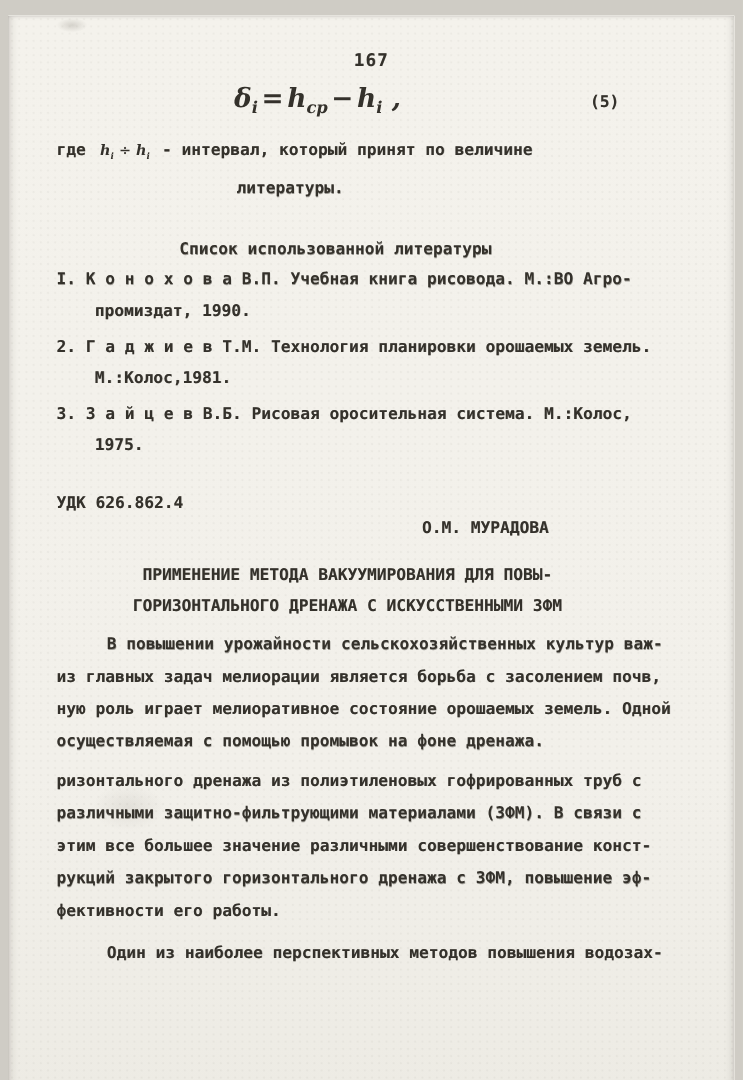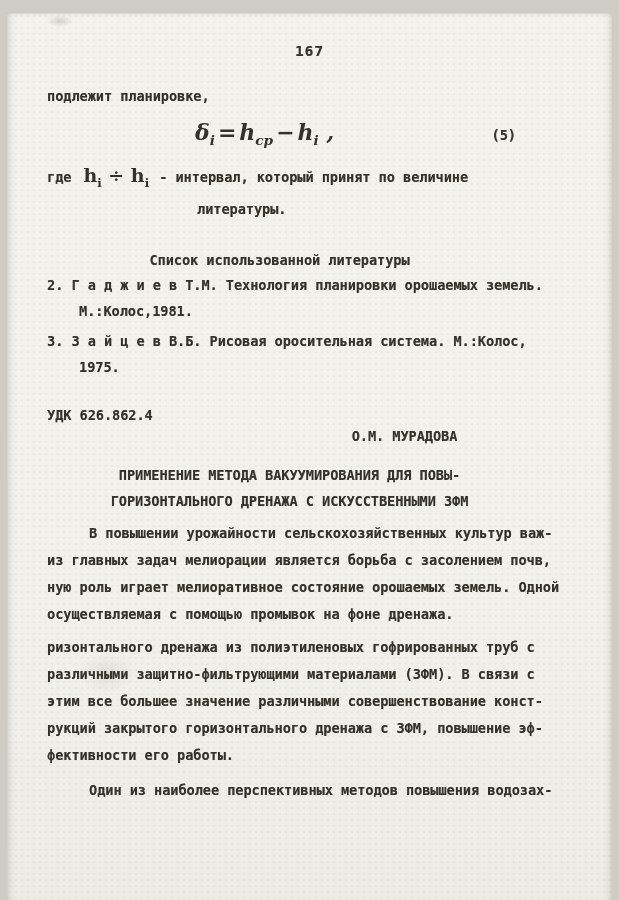--- a/index.html
+++ b/index.html
@@ -31,21 +31,21 @@
     font-style:italic; font-weight:600; font-size:22px;
     text-shadow:none;
   }
   .formula sub { font-size:0.62em; font-style:italic; }
   .fo { padding:0 3px; }
   .formula-num { margin-left:auto; margin-right:96px; font-size:13.5px; }
 
   .where-row { margin-top:14px; }
   .hw {
     font-family:"DejaVu Serif","Liberation Serif",serif;
-    font-weight:600; font-size:19px;
+    font-style:italic; font-weight:600; font-size:12px;
     padding:0 10px 0 12px; text-shadow:none;
   }
   .hw sub { font-size:0.62em; }
   .where-cont { margin-left:190px; }
 
   .refs-title { text-align:center; margin-top:30px; margin-right:60px; }
   .ref { margin-top:4px; }
   .ref-l1 { margin-left:40px; margin-right:20px; line-height:26px; }
   .ref-l2 { margin-left:72px; line-height:26px; }
 
@@ -64,34 +64,37 @@
     background:radial-gradient(rgba(70,64,54,0.18), transparent 70%);
   }
 </style>
 </head>
 <body>
 
 <div class="sheet">
 
   <div class="pagenum">167</div>
 
-  <div class="line intro">подлежит планировке,</div>
 
   <div class="formula-row">
     <span class="formula"><span>δ</span><sub>i</sub><span class="fo">=</span><span>h</span><sub>ср</sub><span class="fo">−</span><span>h</span><sub>i</sub><span> ,</span></span>
     <span class="formula-num">(5)</span>
   </div>
 
   <div class="line where-row">
     <span>где</span><span class="hw"><span>h</span><sub>i</sub><span> ÷ </span><span>h</span><sub>i</sub></span><span>- интервал, который принят по величине</span>
   </div>
   <div class="line where-cont">литературы.</div>
 
   <div class="refs-title">Список использованной литературы</div>
 
+  <div class="ref">
+    <div class="ref-l1">I. К о н о х о в а  В.П.  Учебная книга рисовода. М.:ВО Агро-</div>
+    <div class="ref-l2">промиздат, 1990.</div>
+  </div>
   <div class="ref">
     <div class="ref-l1">2. Г а д ж и е в  Т.М.  Технология планировки орошаемых земель.</div>
     <div class="ref-l2">М.:Колос,1981.</div>
   </div>
   <div class="ref">
     <div class="ref-l1">3. З а й ц е в  В.Б.  Рисовая оросительная система. М.:Колос,</div>
     <div class="ref-l2">1975.</div>
   </div>
 
   <div class="line udk">УДК 626.862.4</div>

